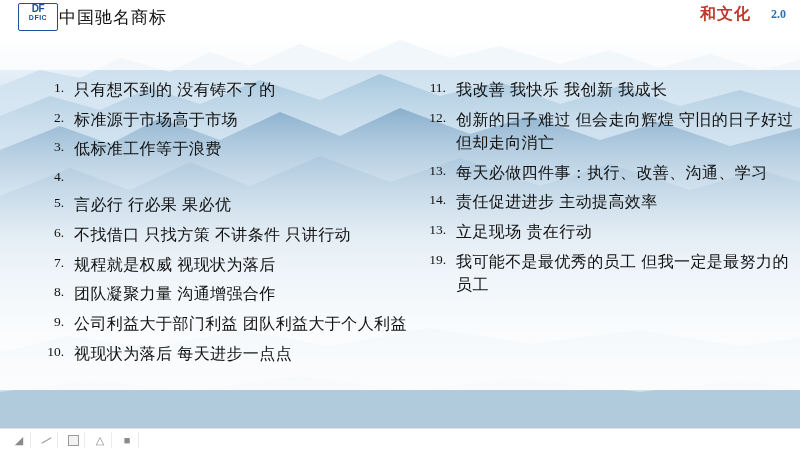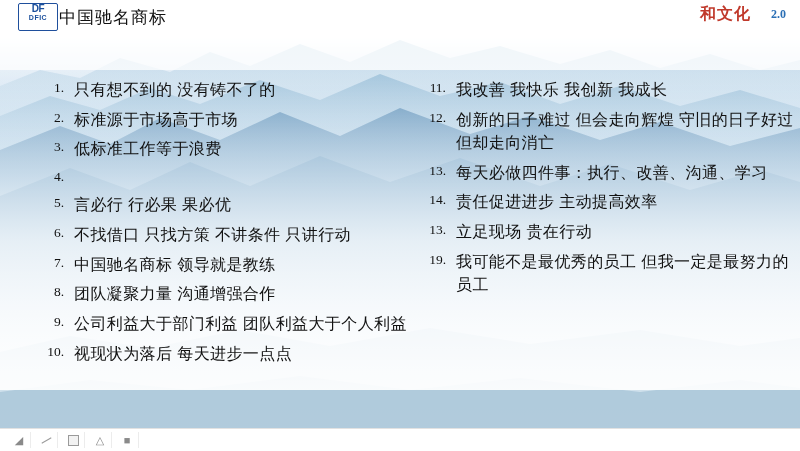--- a/index.html
+++ b/index.html
@@ -269,21 +269,21 @@
       <div class="item">
         <span class="num">5.</span>
         <span class="txt">言必行 行必果 果必优</span>
       </div>
       <div class="item">
         <span class="num">6.</span>
         <span class="txt">不找借口  只找方策   不讲条件   只讲行动</span>
       </div>
       <div class="item">
         <span class="num">7.</span>
-        <span class="txt">中国驰名商标   领导就是教练</span>
+        <span class="txt">规程就是权威   视现状为落后</span>
       </div>
       <div class="item">
         <span class="num">8.</span>
         <span class="txt">团队凝聚力量   沟通增强合作</span>
       </div>
       <div class="item">
         <span class="num">9.</span>
         <span class="txt">公司利益大于部门利益  团队利益大于个人利益</span>
       </div>
       <div class="item">

